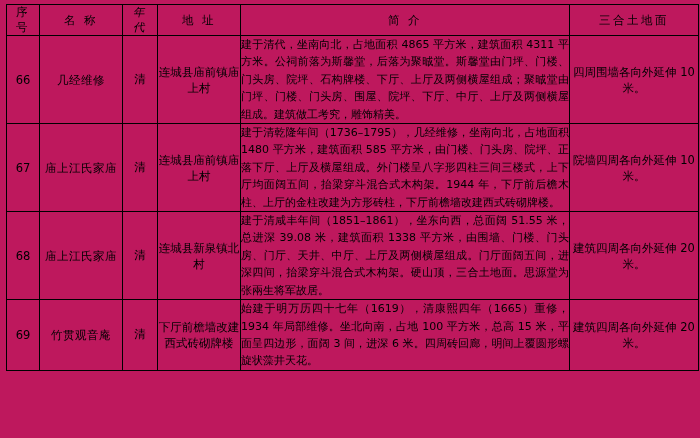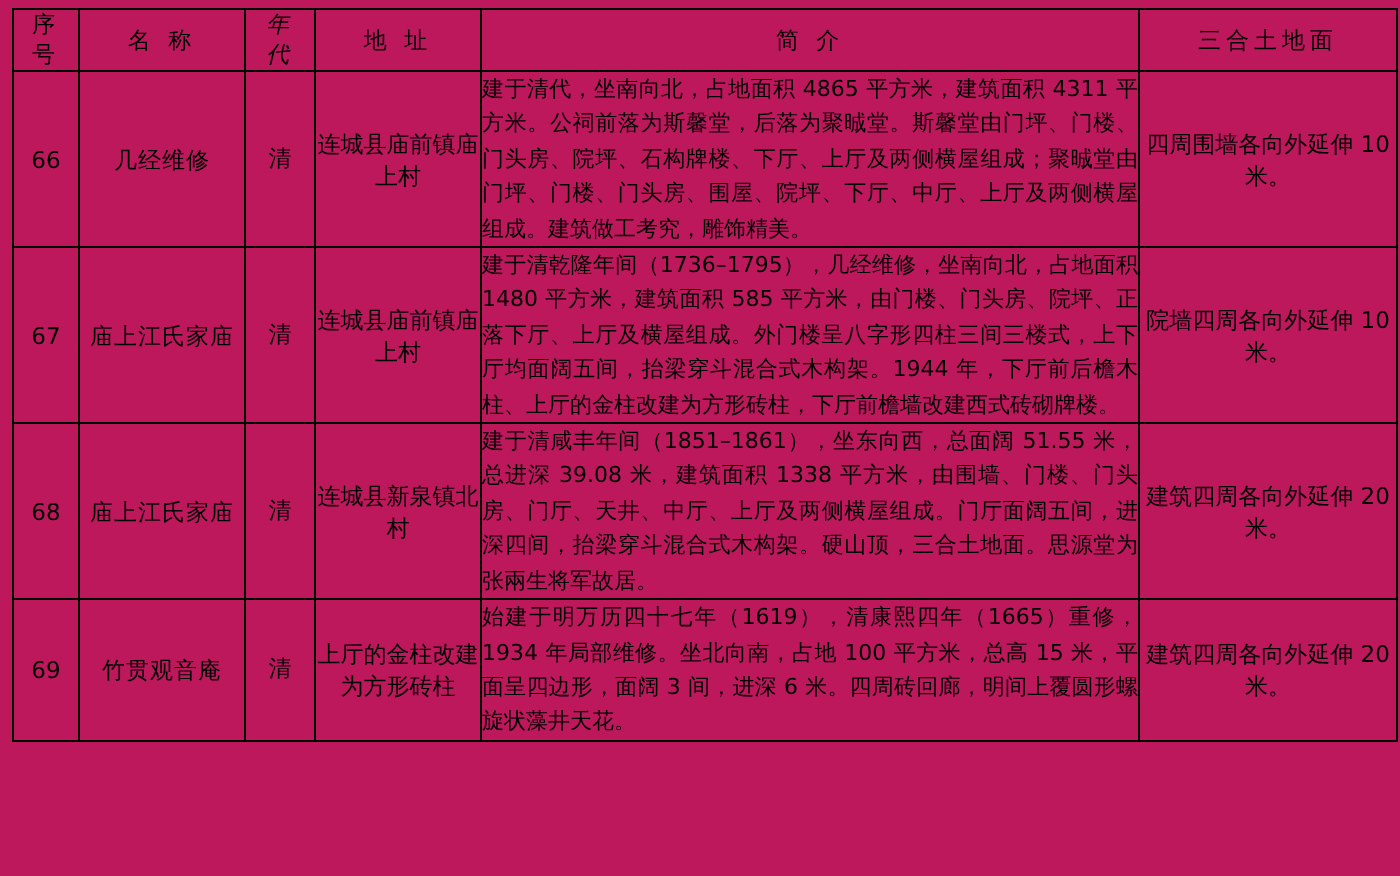--- a/index.html
+++ b/index.html
@@ -102,19 +102,19 @@
         <td class="c-name">庙上江氏家庙</td>
         <td class="c-era">清</td>
         <td class="c-addr">连城县新泉镇北村</td>
         <td class="c-desc">建于清咸丰年间（1851–1861），坐东向西，总面阔 51.55 米，总进深 39.08 米，建筑面积 1338 平方米，由围墙、门楼、门头房、门厅、天井、中厅、上厅及两侧横屋组成。门厅面阔五间，进深四间，抬梁穿斗混合式木构架。硬山顶，三合土地面。思源堂为张兩生将军故居。</td>
         <td class="c-scope">建筑四周各向外延伸 20 米。</td>
       </tr>
       <tr>
         <td class="c-no">69</td>
         <td class="c-name">竹贯观音庵</td>
         <td class="c-era">清</td>
-        <td class="c-addr">上厅的金柱改建为方形砖柱</td>
+        <td class="c-addr">下厅前檐墙改建西式砖砌牌楼</td>
         <td class="c-desc">始建于明万历四十七年（1619），清康熙四年（1665）重修，1934 年局部维修。坐北向南，占地 100 平方米，总高 15 米，平面呈四边形，面阔 3 间，进深 6 米。四周砖回廊，明间上覆圆形螺旋状藻井天花。</td>
         <td class="c-scope">建筑四周各向外延伸 20 米。</td>
       </tr>
     </tbody>
   </table>
 </div>
 
 </body></html>

